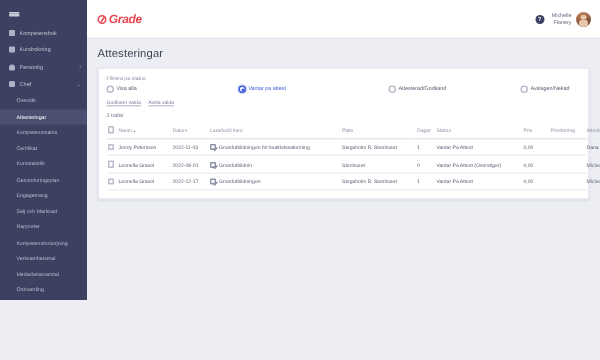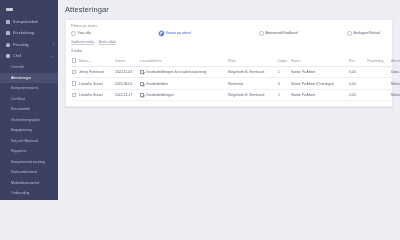--- a/index.html
+++ b/index.html
@@ -303,20 +303,36 @@
         <span>Onboarding</span>
       </div>
       <div class="sub-item">
         
       </div>
     </div>
   </nav>
 
   <div class="main">
 
+    <header class="topbar">
+      <div class="logo">
+        <span class="mark"></span>
+        <span class="word">Grade</span>
+      </div>
+      <div class="topbar-right">
+        <div class="help-icon">?</div>
+        <div class="user-block">
+          <div class="user-name">
+            <span>Michelle</span>
+            <span>Flanery</span>
+          </div>
+          <div class="avatar"></div>
+        </div>
+      </div>
+    </header>
 
     <div class="content">
       <h1 class="page-title">Attesteringar</h1>
 
       <div class="card">
 
         <div class="filter-label">Filtrera pa status</div>
 
         <div class="radio-row">
           <label class="radio-opt">

